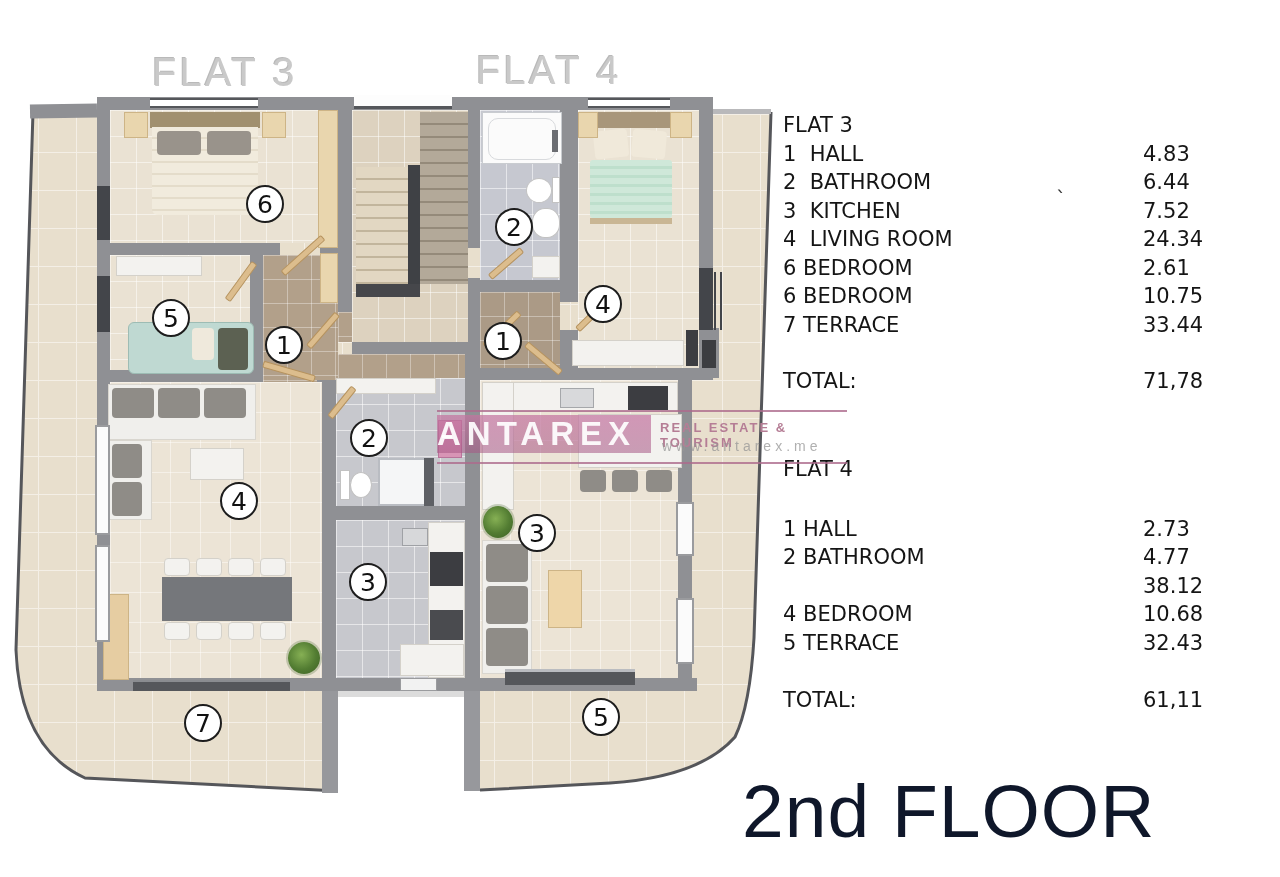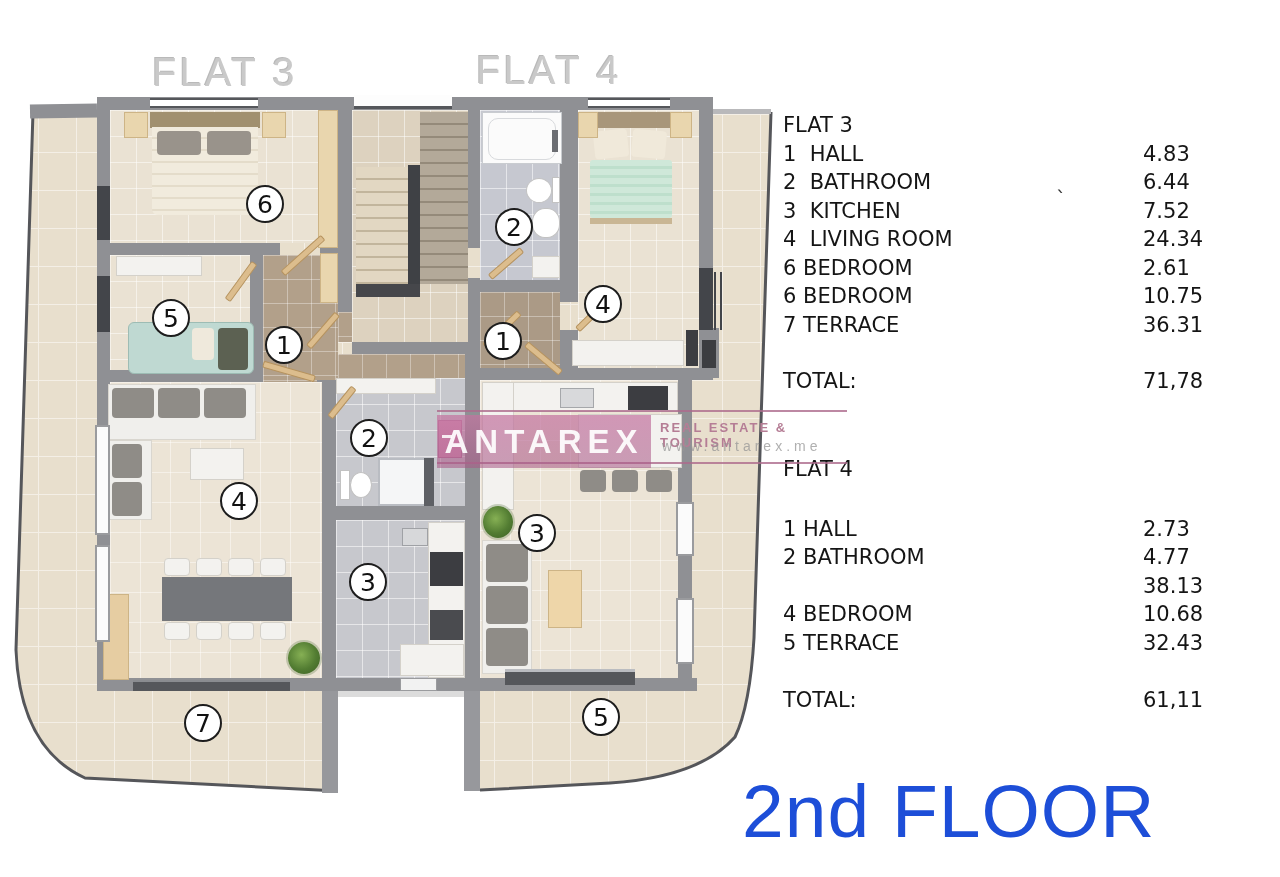--- a/index.html
+++ b/index.html
@@ -34,25 +34,25 @@
   .marker{position:absolute;width:38px;height:38px;border-radius:50%;background:#fff;border:2px solid #1d1d1d;
     display:flex;align-items:center;justify-content:center;font-size:25px;color:#111;box-sizing:border-box;
     font-family:"DejaVu Sans",sans-serif;z-index:8;}
   .flat-title{position:absolute;font-size:40px;letter-spacing:3px;color:#c9c9c9;
     text-shadow:1px 1px 0 #ffffff,-1px -1px 0 #b9b9b9;z-index:7;}
   
   .panel-row{position:absolute;left:783px;width:430px;height:28px;font-family:"DejaVu Sans",sans-serif;
     font-size:21px;color:#151515;white-space:pre;}
   .panel-row .val{position:absolute;left:360px;top:0;}
   .panel-head{position:absolute;left:783px;font-family:"DejaVu Sans",sans-serif;font-size:21px;color:#151515;}
-  .floor-label{position:absolute;left:742px;top:768px;width:430px;font-size:75px;color:#1d4ed8;letter-spacing:1px;}
-  
-  .wm-band{position:absolute;left:437px;top:415px;width:214px;height:53px;z-index:9;
+  .floor-label{position:absolute;left:742px;top:768px;width:430px;font-size:75px;color:#0f172a;letter-spacing:1px;}
+  
+  .wm-band{position:absolute;left:437px;top:415px;width:214px;height:38px;z-index:9;
     background:linear-gradient(180deg,rgba(196,116,160,.72),rgba(166,86,132,.55));
-    display:flex;align-items:center;justify-content:center;}
+    display:flex;align-items:center;justify-content:flex-start;}
   .wm-brand{color:rgba(255,255,255,.92);font-size:33px;font-weight:bold;letter-spacing:6px;}
   .wm-line{position:absolute;height:2px;background:rgba(173,106,140,.8);z-index:9;}
   .wm-tag{position:absolute;left:660px;top:420px;width:200px;font-size:13px;font-weight:bold;
     color:#b57d95;letter-spacing:2px;z-index:9;}
   .wm-url{position:absolute;left:662px;top:438px;width:200px;font-size:14px;color:rgba(150,150,150,.75);
     letter-spacing:4px;z-index:9;}
 </style>
 </head>
 <body>
 
@@ -270,28 +270,28 @@
   </div>
 
   <div>
     <div class="panel-head" style="top:113px;">FLAT 3</div>
     <div class="panel-row" style="top:142px;"><span>1  HALL</span><span class="val">4.83</span></div>
     <div class="panel-row" style="top:170px;"><span>2  BATHROOM</span><span class="val">6.44</span></div>
     <div class="panel-row" style="top:199px;"><span>3  KITCHEN</span><span class="val">7.52</span></div>
     <div class="panel-row" style="top:227px;"><span>4  LIVING ROOM</span><span class="val">24.34</span></div>
     <div class="panel-row" style="top:256px;"><span>6 BEDROOM</span><span class="val">2.61</span></div>
     <div class="panel-row" style="top:284px;"><span>6 BEDROOM</span><span class="val">10.75</span></div>
-    <div class="panel-row" style="top:313px;"><span>7 TERRACE</span><span class="val">36.31</span></div>
+    <div class="panel-row" style="top:313px;"><span>7 TERRACE</span><span class="val">33.44</span></div>
     <div class="panel-row" style="top:369px;"><span>TOTAL:</span><span class="val">71,78</span></div>
     <div class="abs" style="left:1056px;top:186px;font-size:20px;color:#333;font-family:'DejaVu Sans',sans-serif;">`</div>
 
     <div class="panel-head" style="top:457px;">FLAT 4</div>
     <div class="panel-row" style="top:517px;"><span>1 HALL</span><span class="val">2.73</span></div>
     <div class="panel-row" style="top:545px;"><span>2 BATHROOM</span><span class="val">4.77</span></div>
-    <div class="panel-row" style="top:574px;"><span class="val">38.13</span></div>
+    <div class="panel-row" style="top:574px;"><span class="val">38.12</span></div>
     <div class="panel-row" style="top:602px;"><span>4 BEDROOM</span><span class="val">10.68</span></div>
     <div class="panel-row" style="top:631px;"><span>5 TERRACE</span><span class="val">32.43</span></div>
     <div class="panel-row" style="top:688px;"><span>TOTAL:</span><span class="val">61,11</span></div>
   </div>
 
   <div class="floor-label">2nd FLOOR</div>
 
 </div>
 
 </body></html>

